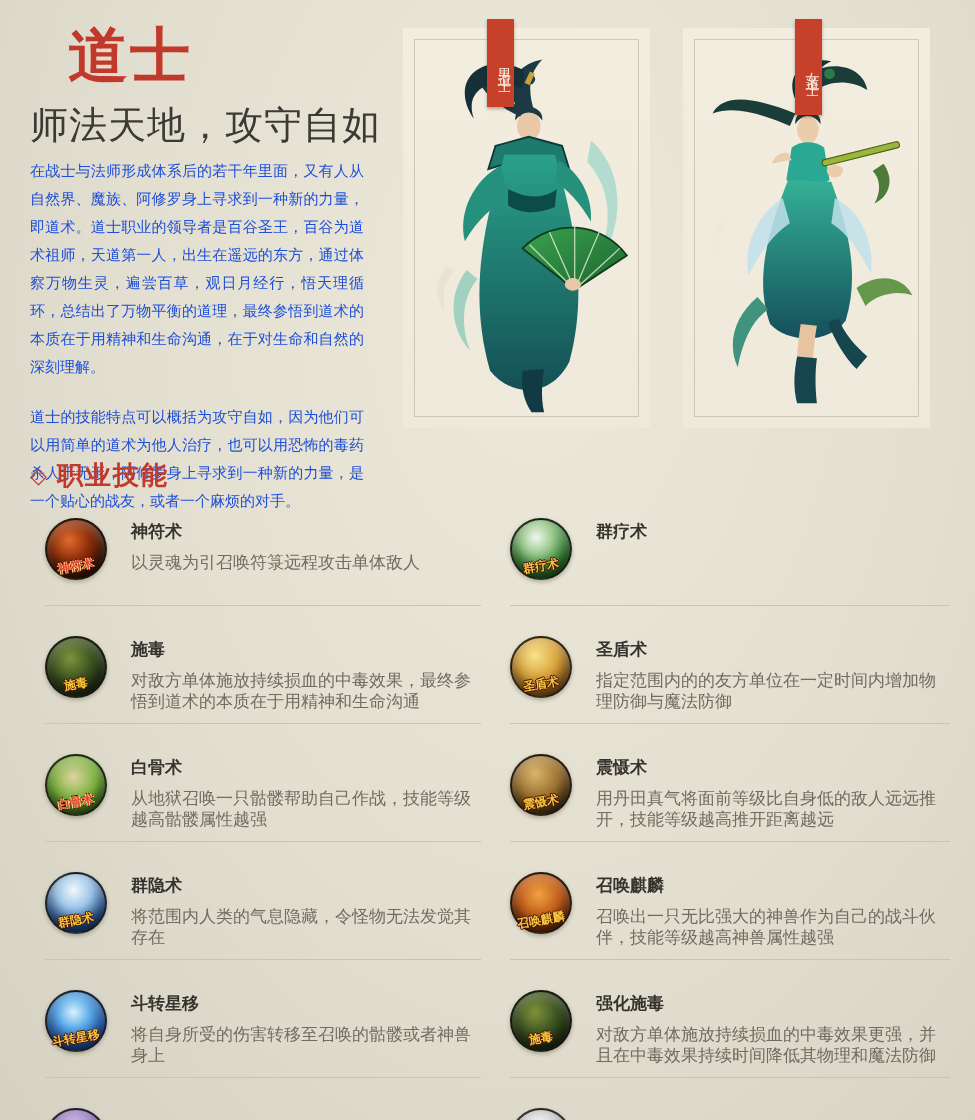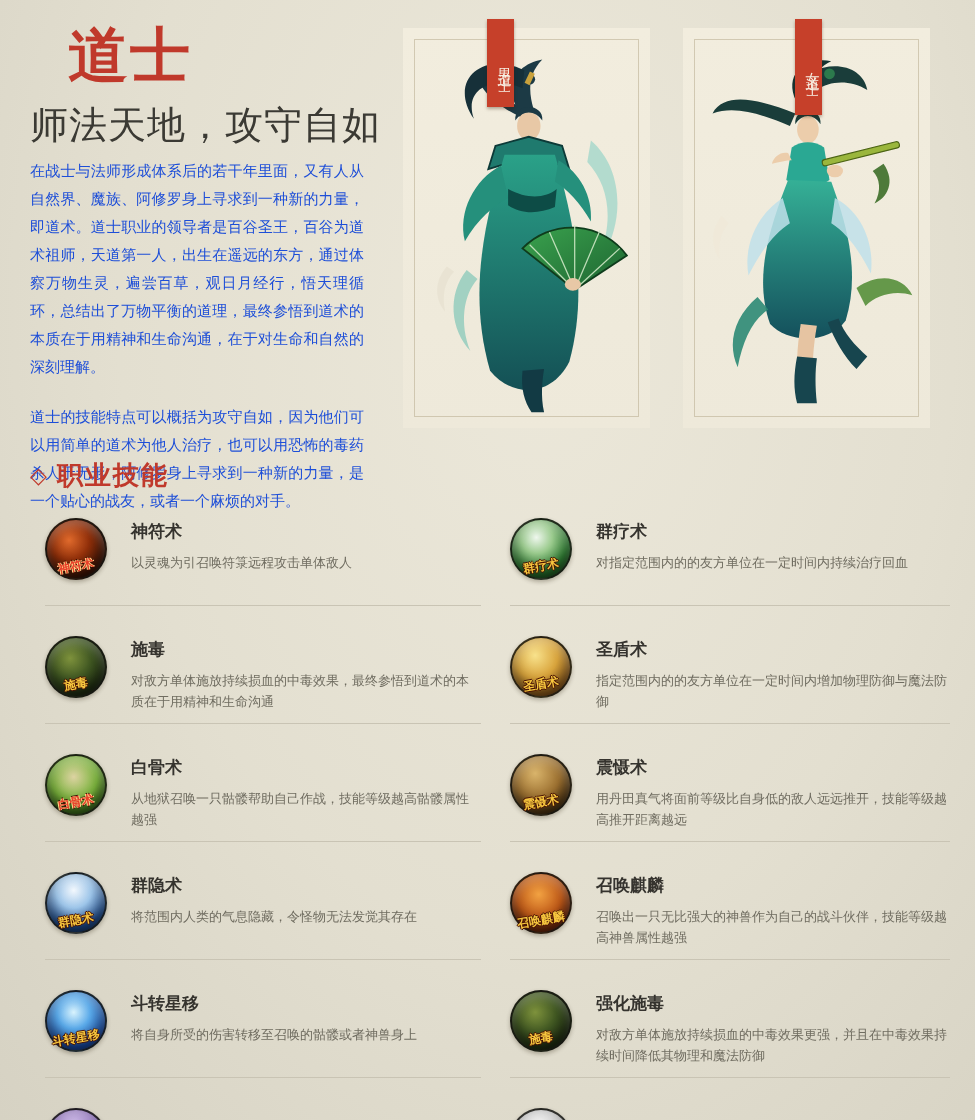--- a/index.html
+++ b/index.html
@@ -77,21 +77,21 @@
     transform:translateX(-50%) rotate(-10deg);
     font-size:12px; font-weight:bold; white-space:nowrap; color:#f6c63e;
     text-shadow:-1px 0 #4a1404, 1px 0 #4a1404, 0 -1px #4a1404, 0 1px #4a1404;
   }
   .skill-icon.red-lbl .ic-lbl {
     color:#e8402a;
     text-shadow:-1px 0 #ffd98c, 1px 0 #ffd98c, 0 -1px #3a0a02, 0 1px #3a0a02;
   }
   .skill-body { padding-top:4px; }
   .skill-name { font-size:17px; font-weight:bold; color:#35332e; margin-bottom:9px; }
-  .skill-desc { font-size:13px; line-height:21px; color:#6f6c60; }
+  .skill-desc { font-size:17px; line-height:21px; color:#6f6c60; }
   
   .ic-shenfu   { background:radial-gradient(circle at 38% 35%, #e06a2c 0%, #92300a 38%, #240c04 80%); }
   .ic-qunliao  { background:radial-gradient(circle at 42% 30%, #eff7ee 0%, #9bcb8e 30%, #2e7d32 62%, #0c330f 92%); }
   .ic-shidu    { background:radial-gradient(circle at 40% 35%, #7e923c 0%, #3e5521 42%, #0f170a 86%); }
   .ic-shengdun { background:radial-gradient(circle at 40% 30%, #f8e28c 0%, #d9a43c 42%, #68380c 86%); }
   .ic-baigu    { background:radial-gradient(circle at 46% 36%, #ddd3a2 0%, #7ab33c 48%, #1c470a 86%); }
   .ic-zhenshe  { background:radial-gradient(circle at 40% 30%, #d9b46b 0%, #9c7030 46%, #2c1b06 86%); }
   .ic-qunyin   { background:radial-gradient(circle at 46% 28%, #f3f8fd 0%, #9dc5e9 34%, #1d4b8d 70%, #0a1c3c 96%); }
   .ic-qilin    { background:radial-gradient(circle at 46% 35%, #f2a242 0%, #c05a18 46%, #451004 86%); }
   .ic-douzhuan { background:radial-gradient(circle at 46% 35%, #d9f3fd 0%, #59a9e9 34%, #1949a1 70%, #081c50 96%); }
@@ -239,21 +239,20 @@
     </div>
   </div>
 
   <div class="skill-col right">
     <div class="skill">
       <div class="skill-icon ic-qunliao">
           <span class="ic-lbl">群疗术</span>
         </div>
       <div class="skill-body">
         <div class="skill-name">群疗术</div>
-        <div class="skill-desc">对指定范围内的的友方单位在一定时间内持续治疗回血</div>
       </div>
     </div>
     <div class="skill">
       <div class="skill-icon ic-shengdun">
           <span class="ic-lbl">圣盾术</span>
         </div>
       <div class="skill-body">
         <div class="skill-name">圣盾术</div>
         <div class="skill-desc">指定范围内的的友方单位在一定时间内增加物理防御与魔法防御</div>
       </div>

